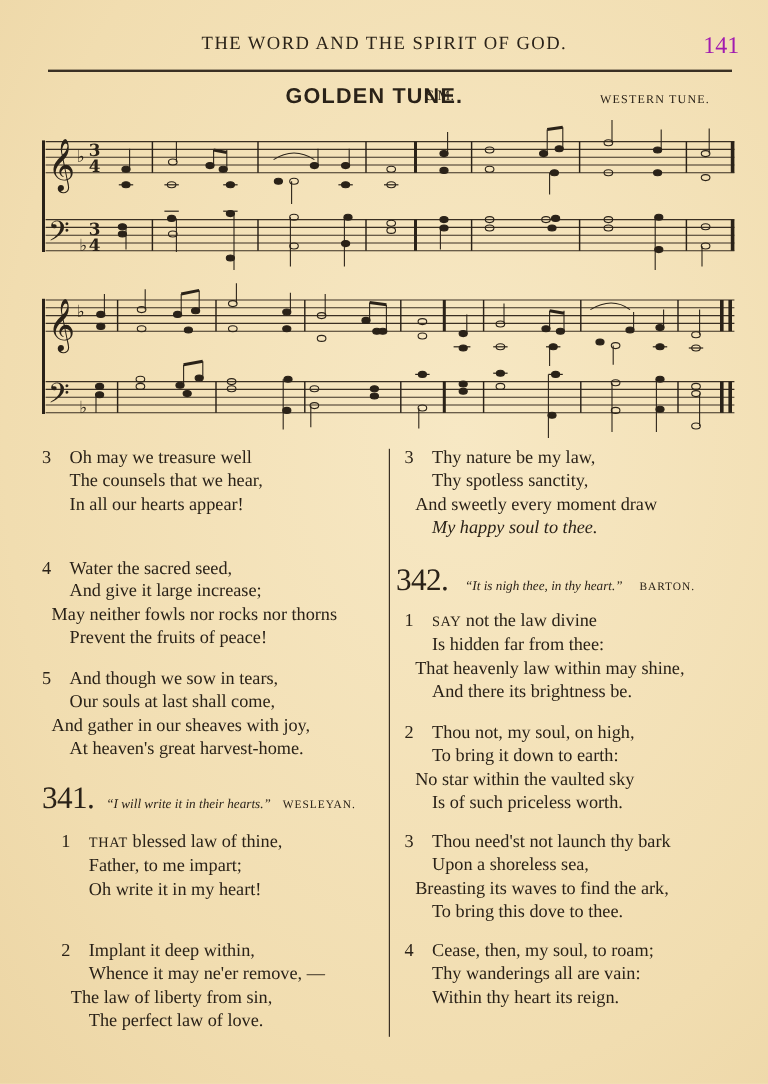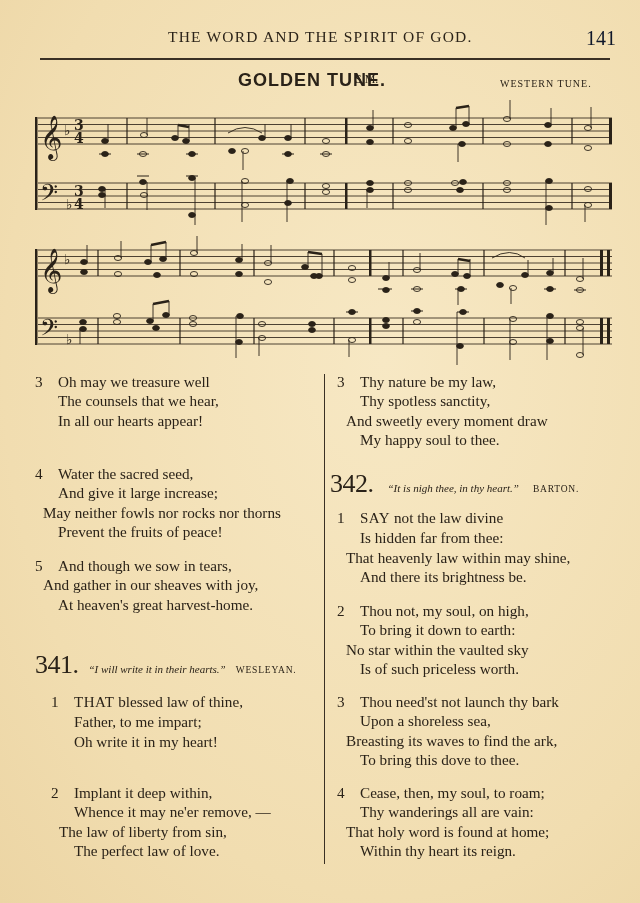--- a/index.html
+++ b/index.html
@@ -10,21 +10,21 @@
     font-family: "Liberation Serif", "DejaVu Serif", serif;
     color:#2a2218;
     position:relative;
   }
   .running-head {
     position:absolute; left:168px; top:28px;
     font-size:15.5px; letter-spacing:1.2px; color:#2b2319;
   }
   .page-number {
     position:absolute; left:586px; top:27px;
-    font-size:20px; color:#0f172a;
+    font-size:20px; color:#a21caf;
   }
   .head-rule {
     position:absolute; left:40px; top:58px; width:570px; height:1.5px;
     background:#3a3024;
   }
   .tune-title {
     position:absolute; left:238px; top:70px;
     font-family:"Liberation Sans", "DejaVu Sans", sans-serif; font-weight:bold;
     font-size:18px; letter-spacing:1px; color:#2a2218;
   }
@@ -43,21 +43,21 @@
     position:absolute; left:324px; top:374px; width:1px; height:490px; background:#3a3024;
   }
   .line {
     font-size:15.2px; line-height:19.4px; white-space:nowrap; position:relative;
   }
   .vnum { position:absolute; }
   .hymn-head { position:absolute; white-space:nowrap; }
   .hymn-number { font-size:26px; letter-spacing:-0.5px; }
   .hymn-motto { font-style:italic; font-size:11px; }
   .hymn-author { font-size:9.5px; letter-spacing:0.8px; text-transform:uppercase; }
-  .sc { font-size:15px; text-transform:uppercase; letter-spacing:0.5px;}
+  .sc { font-size:12px; text-transform:uppercase; letter-spacing:0.5px;}
 </style>
 </head>
 <body>
 
 <div class="running-head">THE WORD AND THE SPIRIT OF GOD.</div>
 <div class="page-number">141</div>
 <div class="head-rule"></div>
 
 <div class="tune-title">GOLDEN TUNE.</div>
 <div class="tune-meter">S.M.</div>
@@ -366,20 +366,21 @@
 
   <div style="position:absolute; left:0; top:92px;">
     <div class="line" style="left:35px;"><span class="vnum" style="left:0;">4</span><span style="position:relative; left:23px;">Water the sacred seed,</span></div>
     <div class="line" style="left:58px;">And give it large increase;</div>
     <div class="line" style="left:43px;">May neither fowls nor rocks nor thorns</div>
     <div class="line" style="left:58px;">Prevent the fruits of peace!</div>
   </div>
 
   <div style="position:absolute; left:0; top:184px;">
     <div class="line" style="left:35px;"><span class="vnum" style="left:0;">5</span><span style="position:relative; left:23px;">And though we sow in tears,</span></div>
+    <div class="line" style="left:58px;">Our souls at last shall come,</div>
     <div class="line" style="left:43px;">And gather in our sheaves with joy,</div>
     <div class="line" style="left:58px;">At heaven's great harvest-home.</div>
   </div>
 
   <div class="hymn-head" style="left:35px; top:278px;">
     <span class="hymn-number">341.</span>
     <span class="hymn-motto" style="margin-left:6px;">“I will write it in their hearts.”</span>
     <span class="hymn-author" style="margin-left:6px;">Wesleyan.</span>
   </div>
 
@@ -396,21 +397,21 @@
     <div class="line" style="left:74px;">The perfect law of love.</div>
   </div>
 </div>
 
 <div class="col-right">
 
   <div style="position:absolute; left:0; top:0;">
     <div class="line" style="left:17px;"><span class="vnum" style="left:0;">3</span><span style="position:relative; left:23px;">Thy nature be my law,</span></div>
     <div class="line" style="left:40px;">Thy spotless sanctity,</div>
     <div class="line" style="left:26px;">And sweetly every moment draw</div>
-    <div class="line" style="left:40px;">My happy soul to thee.</div>
+    <div class="line" style="left:40px;font-style:italic;">My happy soul to thee.</div>
   </div>
 
   <div class="hymn-head" style="left:10px; top:97px;">
     <span class="hymn-number">342.</span>
     <span class="hymn-motto" style="margin-left:10px;">“It is nigh thee, in thy heart.”</span>
     <span class="hymn-author" style="margin-left:10px;">Barton.</span>
   </div>
 
   <div style="position:absolute; left:0; top:136px;">
     <div class="line" style="left:17px;"><span class="vnum" style="left:0;">1</span><span style="position:relative; left:23px;"><span class="sc">Say</span> <span>not the law divine</span></span></div>
@@ -429,16 +430,15 @@
   <div style="position:absolute; left:0; top:320px;">
     <div class="line" style="left:17px;"><span class="vnum" style="left:0;">3</span><span style="position:relative; left:23px;">Thou need'st not launch thy bark</span></div>
     <div class="line" style="left:40px;">Upon a shoreless sea,</div>
     <div class="line" style="left:26px;">Breasting its waves to find the ark,</div>
     <div class="line" style="left:40px;">To bring this dove to thee.</div>
   </div>
 
   <div style="position:absolute; left:0; top:411px;">
     <div class="line" style="left:17px;"><span class="vnum" style="left:0;">4</span><span style="position:relative; left:23px;">Cease, then, my soul, to roam;</span></div>
     <div class="line" style="left:40px;">Thy wanderings all are vain:</div>
-    <div class="line" style="left:26px;">That holy word is found at home;</div>
     <div class="line" style="left:40px;">Within thy heart its reign.</div>
   </div>
 </div>
 
 </body></html>

